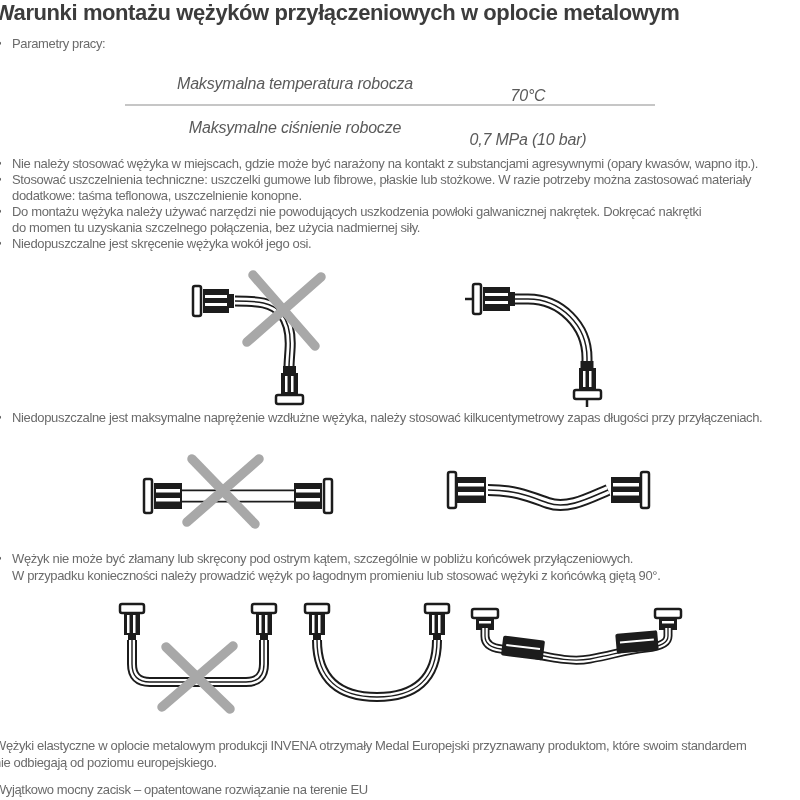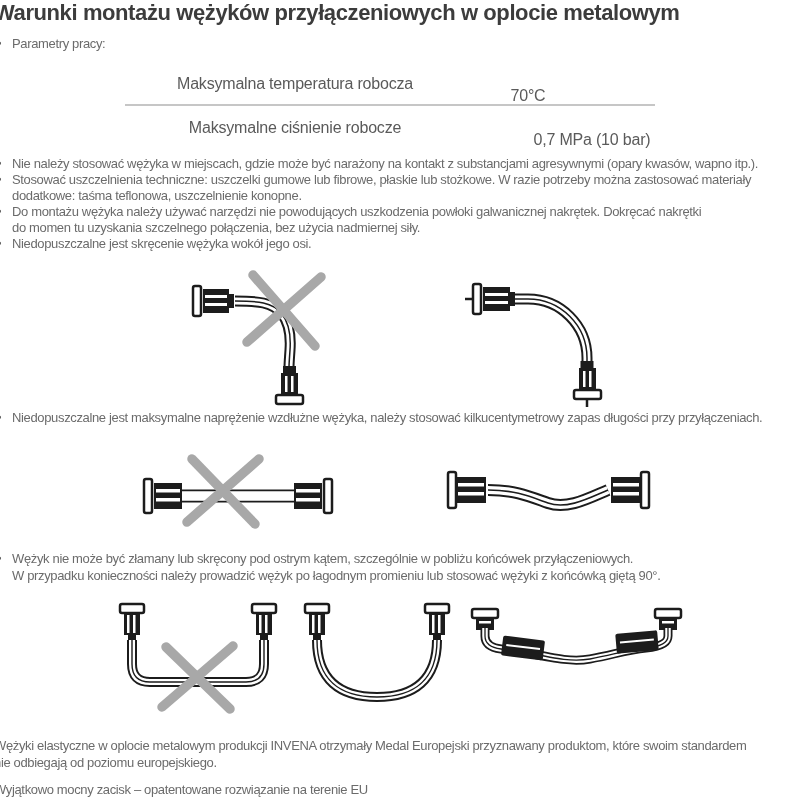--- a/index.html
+++ b/index.html
@@ -10,23 +10,23 @@
   .title{position:absolute;top:0px;left:0;margin:0;font-size:22px;font-weight:bold;
          color:#3c3c3c;letter-spacing:-0.4px;white-space:pre;}
 
   .li{position:relative;padding-left:18px;font-size:13px;line-height:16px;
       color:#6b6b6b;letter-spacing:-0.35px;white-space:pre;}
   .li::before{content:"•";position:absolute;left:3px;top:0;color:#5f5f5f;}
   .abs{position:absolute;left:0;right:0;}
 
   .table{position:absolute;top:64px;left:131px;width:530px;color:#5a5a5a;
          font-size:16px;letter-spacing:-0.2px;}
-  .trow{display:flex;align-items:center;}
+  .trow{display:flex;align-items:center;font-style:italic;}
   .trow.r1{height:40px;border-bottom:2px solid #c6c6c6;}
-  .trow.r2{height:44px;justify-content:space-between;}
+  .trow.r2{height:44px;}
   .tlabel{width:340px;text-align:center;}
   .tval{width:126px;text-align:center;margin-top:24px;}
 
   .list1{position:absolute;top:156px;left:0;right:0;}
 
   .fig{position:absolute;}
   .tube-o{fill:none;stroke:#1c1c1c;}
   .tube-i{fill:none;stroke:#ffffff;}
   .tube-c{fill:none;stroke:#1c1c1c;}
   .fit{fill:#1c1c1c;}

